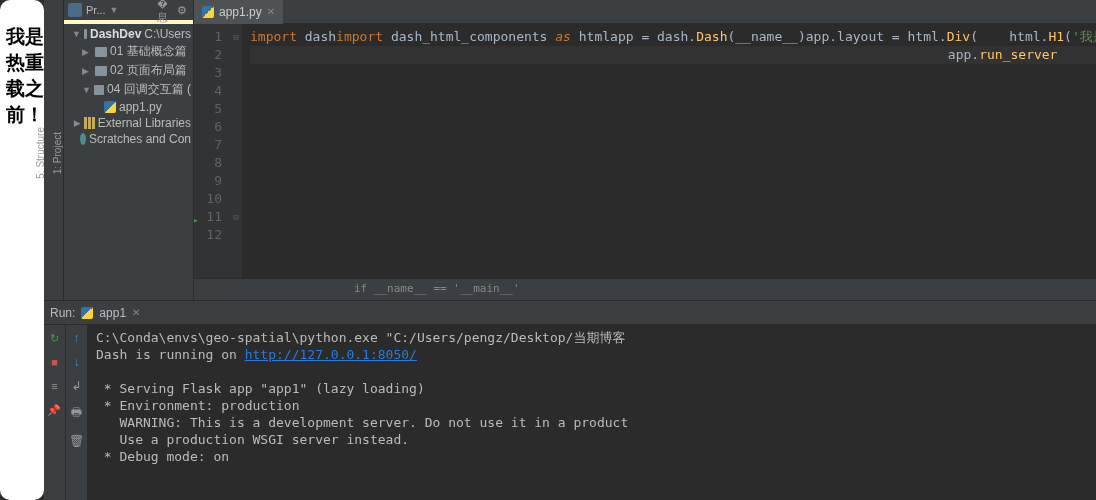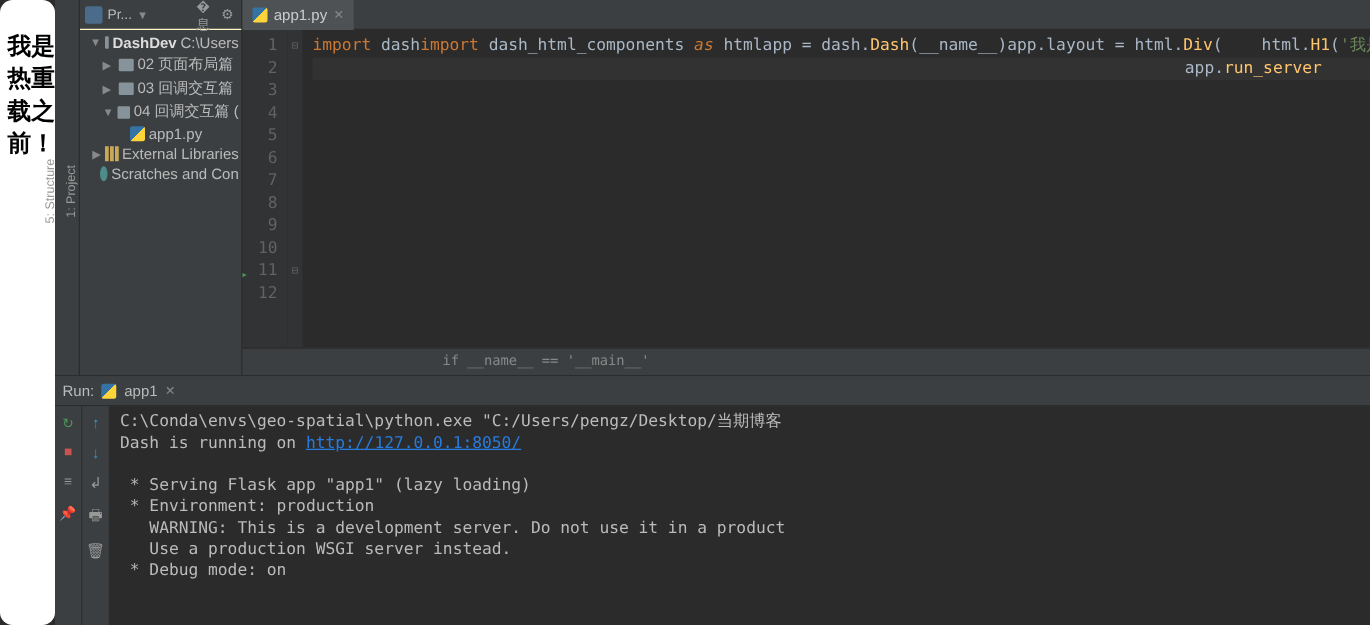--- a/index.html
+++ b/index.html
@@ -4,21 +4,21 @@
 <style>
 * { margin: 0; padding: 0; box-sizing: border-box; }
 body { font-family: "Segoe UI", Arial, sans-serif; width: 1096px; height: 500px; overflow: hidden; display: flex; background: #2b2b2b; }
 .browser { width: 508px; height: 500px; background: #fff; position: relative; border-radius: 10px; }
 .browser h1 { font-size: 19px; font-weight: bold; margin: 24px 0 0 6px; color: #000; }
 .ide { flex: 1; height: 500px; display: flex; flex-direction: column; background: #3c3f41; color: #bbb; font-size: 12px; }
 .ide-top { display: flex; flex: 1; min-height: 0; }
 .left-strip { width: 20px; background: #3c3f41; border-right: 1px solid #2b2b2b; display: flex; flex-direction: column; align-items: center; padding-top: 6px; gap: 6px; color: #888; font-size: 10px; writing-mode: vertical-rl; }
 .left-strip .lab { transform: rotate(180deg); color: #999; cursor: pointer; }
 .project-panel { width: 130px; background: #3c3f41; border-right: 1px solid #2b2b2b; display: flex; flex-direction: column; }
-.panel-header { height: 24px; display: flex; align-items: center; padding: 0 4px; gap: 4px; border-bottom: 1px solid #fef9c3; color: #bbb; font-size: 11px; }
+.panel-header { height: 24px; display: flex; align-items: center; padding: 0 4px; gap: 4px; border-bottom: 4px solid #fef9c3; color: #bbb; font-size: 11px; }
 .panel-header .title-ico { width: 14px; height: 14px; background: #4a6b8a; border-radius: 2px; }
 .panel-header .sp { flex: 1; }
 .panel-header .ico { width: 14px; height: 14px; color: #999; cursor: pointer; display: flex; align-items: center; justify-content: center; }
 .tree { flex: 1; overflow: hidden; padding: 2px 0; font-size: 12px; }
 .tree-row { display: flex; align-items: center; gap: 3px; padding: 1px 2px; color: #bbb; white-space: nowrap; cursor: pointer; }
 .tree-row .arrow { width: 10px; font-size: 9px; color: #888; }
 .tree-row .arrow.down::before { content: "▼"; }
 .tree-row .arrow.right::before { content: "▶"; }
 .tree-row .folder-ico { width: 12px; height: 10px; background: #87939a; border-radius: 1px; }
 .tree-row .py-ico { width: 12px; height: 12px; background: linear-gradient(135deg,#3573a5 50%,#ffd43b 50%); border-radius: 2px; }
@@ -82,26 +82,26 @@
         <div class="tree-row pad1">
           <span class="arrow down"></span>
           <span class="folder-ico"></span>
           <b style="color:#ddd">DashDev</b>
           <span class="dim">C:\Users</span>
         </div>
         <div id="folders">
             <div class="tree-row pad2">
       <span class="arrow right"></span>
       <span class="folder-ico"></span>
-      <span>02 页面布局篇</span>
+      <span>01 基础概念篇</span>
     </div>
             <div class="tree-row pad2">
       <span class="arrow right"></span>
       <span class="folder-ico"></span>
-      <span>03 回调交互篇</span>
+      <span>02 页面布局篇</span>
     </div>
             <div class="tree-row pad2">
       <span class="arrow down"></span>
       <span class="folder-ico"></span>
       <span>04 回调交互篇 (</span>
     </div>
           </div>
         <div class="tree-row pad4">
           <span class="py-ico"></span>
           <span>app1.py</span>

